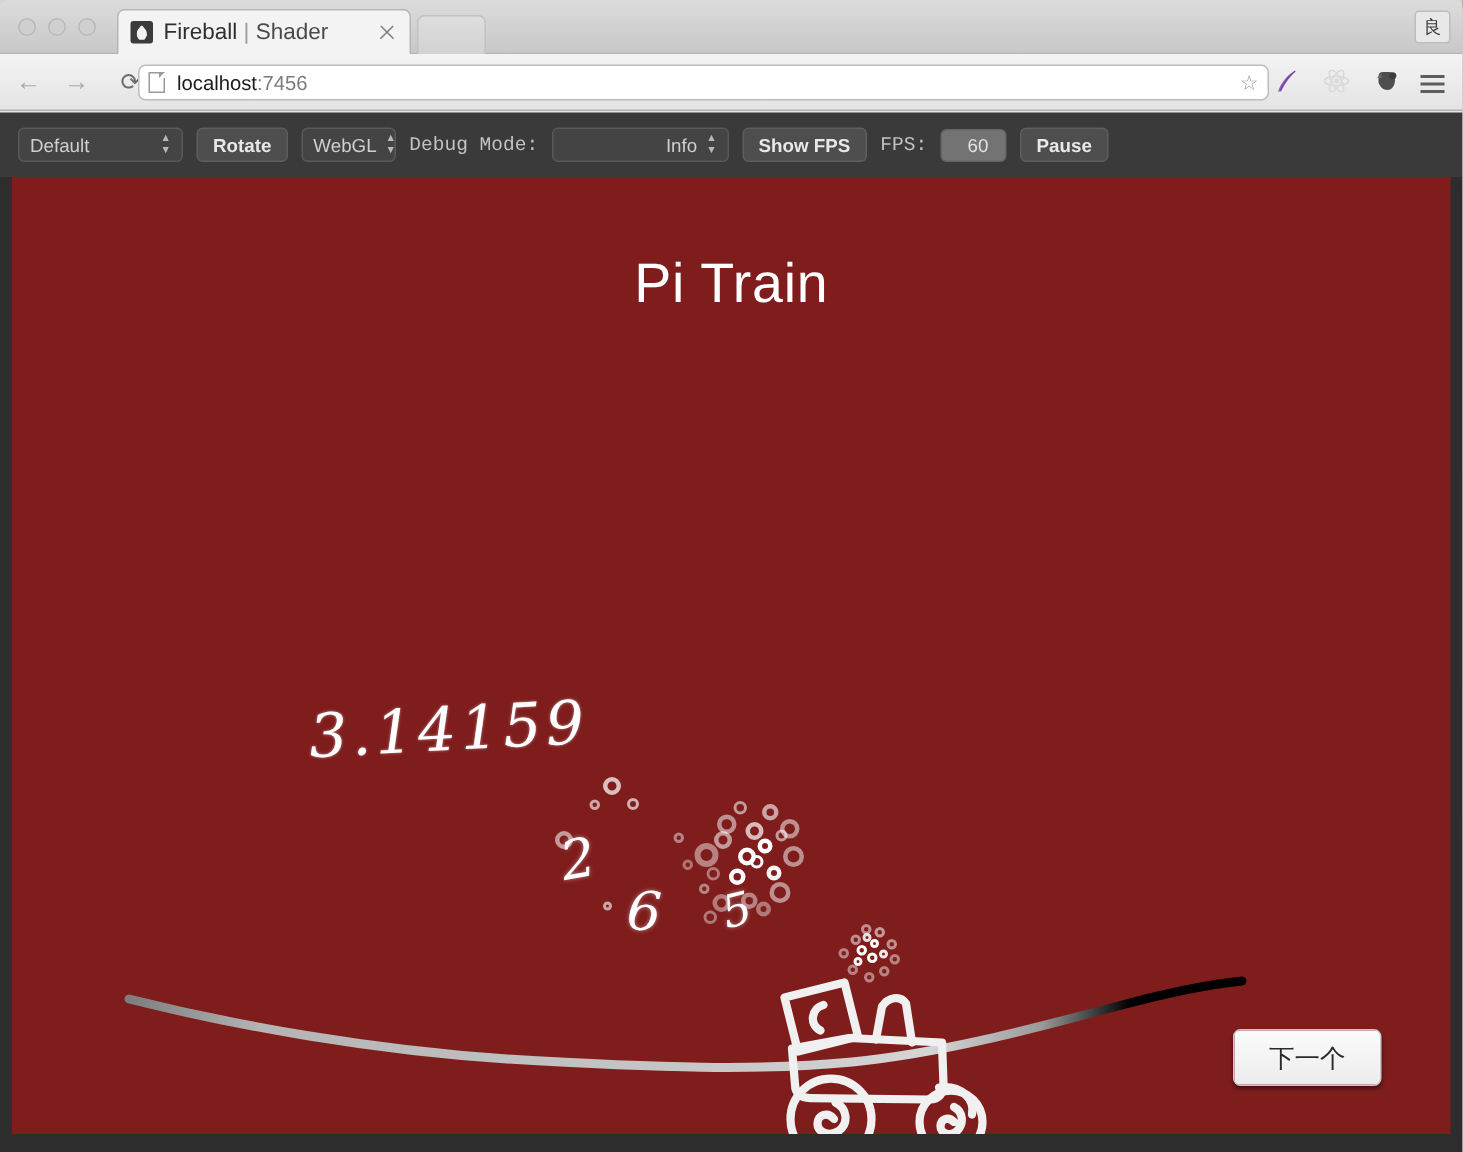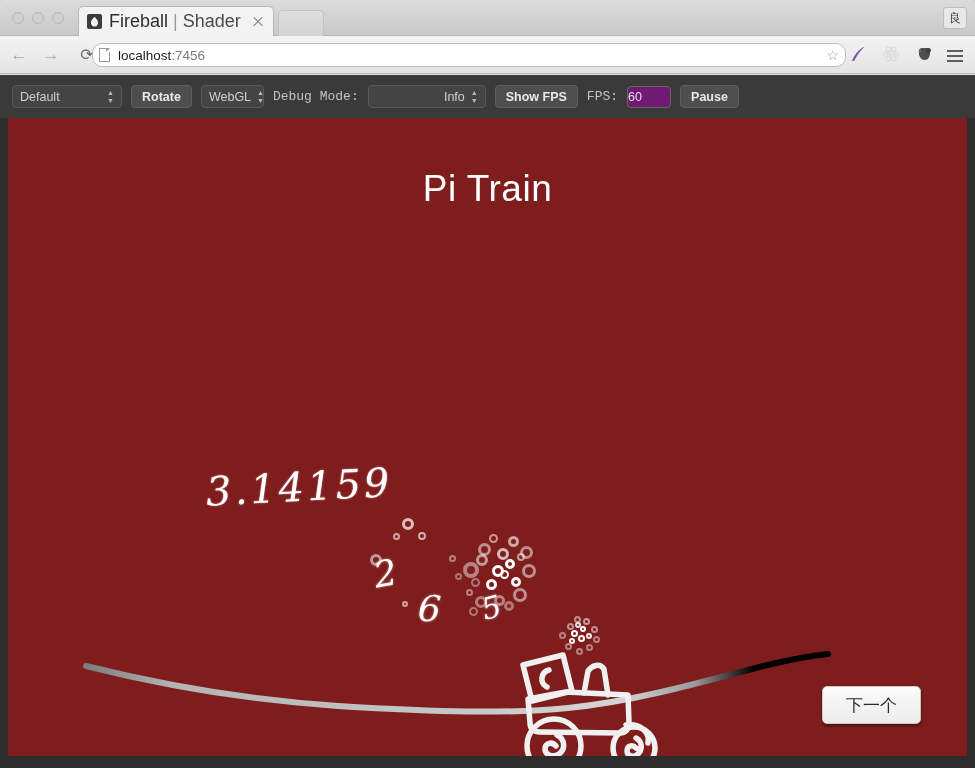--- a/index.html
+++ b/index.html
@@ -54,21 +54,21 @@
   .favicon::after {
     content: "";
     position: absolute; left: 4px; top: 2.5px;
     width: 7px; height: 10px;
     background: #f2f2f2;
     border-radius: 50% 50% 50% 50% / 62% 62% 38% 38%;
     transform: rotate(0deg);
     clip-path: polygon(50% 0%, 100% 45%, 100% 72%, 78% 100%, 22% 100%, 0% 72%, 0% 45%);
   }
   .tab-title {
-    font-size: 18px; color: #2e2e2e;
+    font-size: 15px; color: #2e2e2e;
     white-space: nowrap; overflow: hidden;
     flex: 1 1 auto;
   }
   .tab-title .sep { color: #9b9b9b; }
   .tab-title .sub { color: #4a4a4a; }
   .tab-close {
     width: 14px; height: 14px; flex: 0 0 14px;
     position: relative; cursor: default;
   }
   .tab-close::before, .tab-close::after {
@@ -107,21 +107,21 @@
     display: flex; align-items: center; justify-content: center;
     font-size: 17px; color: #a9a9a9;
     margin-left: 6px;
   }
   .nav-btn.reload { color: #6d6d6d; font-size: 16px; margin-left: 10px; }
   .urlbar {
     position: absolute; left: 92px; top: 7px;
     width: 754px; height: 24px;
     background: #fff;
     border: 1px solid #bdbdbd;
-    border-radius: 10px;
+    border-radius: 5px;
     display: flex; align-items: center;
     padding: 0 6px;
   }
   .page-icon {
     width: 11px; height: 14px;
     border: 1px solid #9a9a9a;
     background: #fff;
     margin-right: 8px;
     position: relative;
     flex: 0 0 11px;
@@ -181,26 +181,26 @@
     border: 1px solid #5e5e5e;
     border-radius: 4px;
     color: #e8e8e8;
     font-size: 12.5px; font-weight: bold;
     display: flex; align-items: center; justify-content: center;
     padding: 0 10px;
   }
   .tlabel { color: #c2c2c2; font-size: 13px; font-family: Liberation Mono, monospace; }
   .fps-field {
     width: 44px; height: 22px;
-    background: #701a75;
+    background: #737373;
     border: 1px solid #666;
     border-radius: 4px;
     color: #e0e0e0; font-size: 12.5px;
     display: flex; align-items: center;
-    padding-left: 0;
+    padding-left: 17px;
   }
 
   
   .stage-wrap {
     position: absolute; left: 0; top: 118px;
     width: 975px; height: 650px;
     background: #2d2d2d;
   }
   .stage {
     position: absolute; left: 8px; top: 0;

